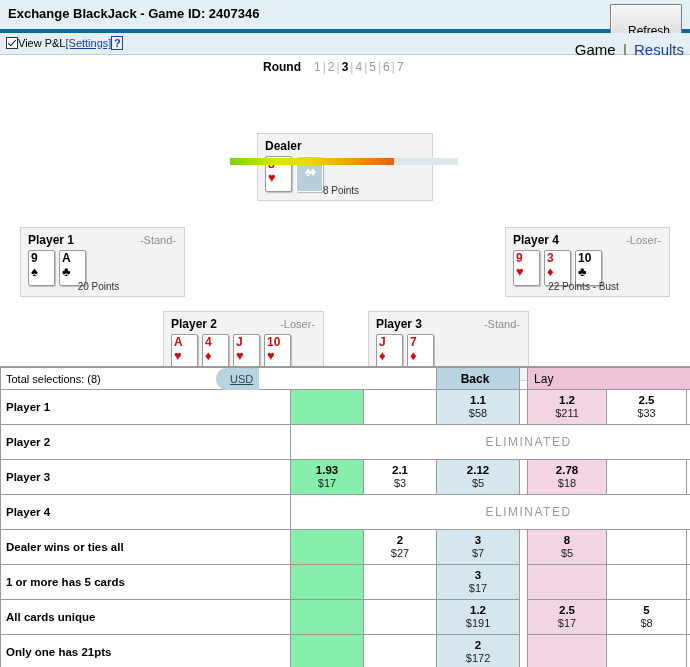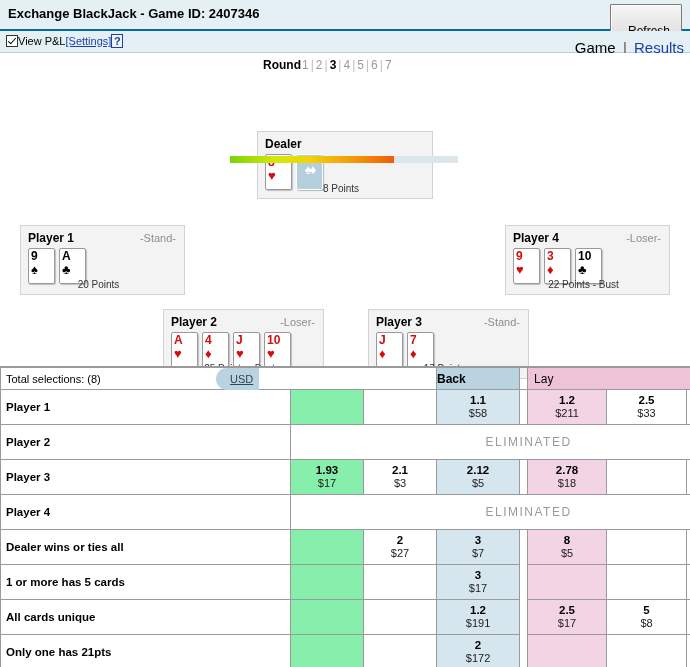--- a/index.html
+++ b/index.html
@@ -14,21 +14,21 @@
     font-size: 11px;
     color: #000000;
     overflow: hidden;
     position: relative;
   }
 
   
   .header {
     height: 29px;
     background: #e4f0f4;
-    border-bottom: 2px solid #0369a1;
+    border-bottom: 4px solid #0369a1;
     position: relative;
   }
   .header-title {
     position: absolute;
     left: 8px;
     top: 6px;
     font-size: 13px;
     font-weight: bold;
     color: #000;
     white-space: nowrap;
@@ -120,21 +120,21 @@
     height: 305px;
     background: #ffffff;
   }
 
   .round-row {
     position: absolute;
     left: 263px;
     top: 5px;
     display: flex;
     align-items: baseline;
-    gap: 0;
+    gap: 12px;
     font-size: 12px;
   }
   .round-label { font-weight: bold; color: #000; }
   .round-nums { color: #9a9a9a; letter-spacing: 0; }
   .round-nums span { margin: 0 1px; cursor: pointer; }
   .round-nums span.active { color: #000; font-weight: bold; }
   .round-nums .pipe { color: #bdbdbd; cursor: default; }
 
   
   .panel {
@@ -275,21 +275,21 @@
     padding-right: 6px;
     background: #b9d4e0;
     color: #2c4654;
     border-radius: 11px 0 0 11px;
     font-size: 11px;
     white-space: nowrap;
     text-decoration: underline;
   }
   .hdr-back {
     background: #b9d4e0;
-    text-align: left;
+    text-align: center;
     padding-right: 6px !important;
     font-weight: bold;
     height: 22px;
     font-size: 12px;
     color: #000;
   }
   .hdr-lay {
     background: #eec3d8;
     text-align: left;
     padding-left: 6px !important;

